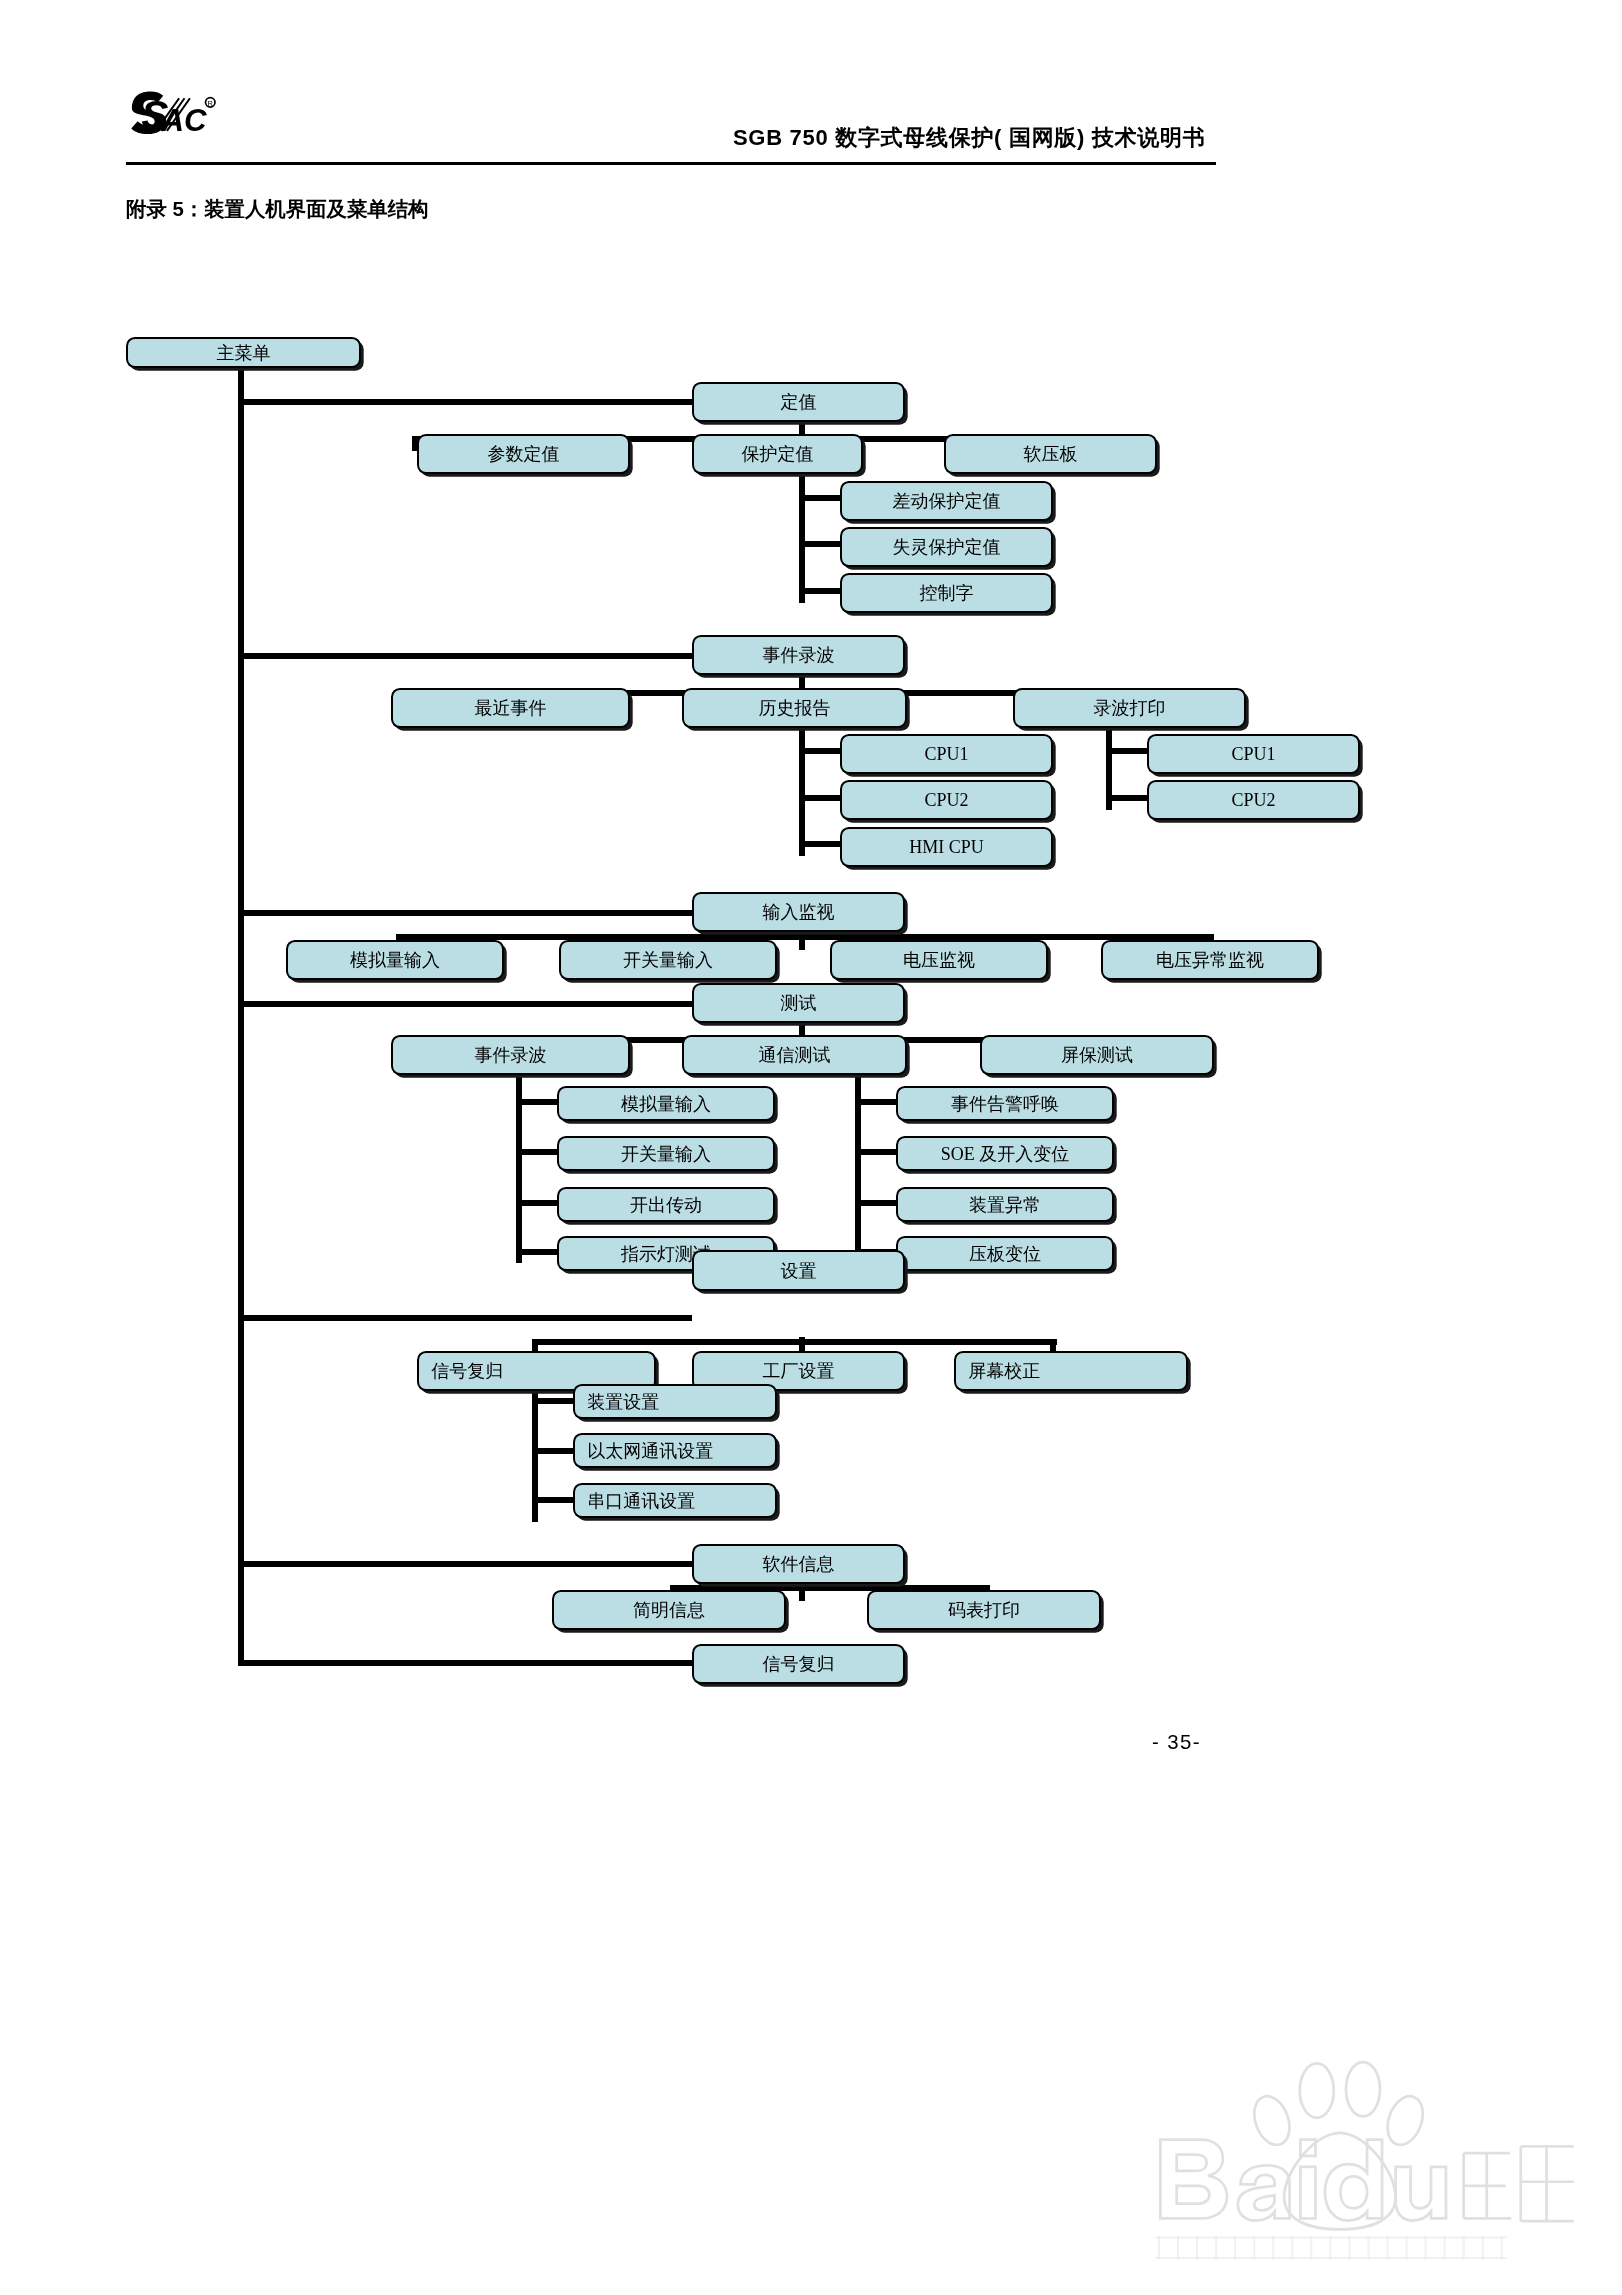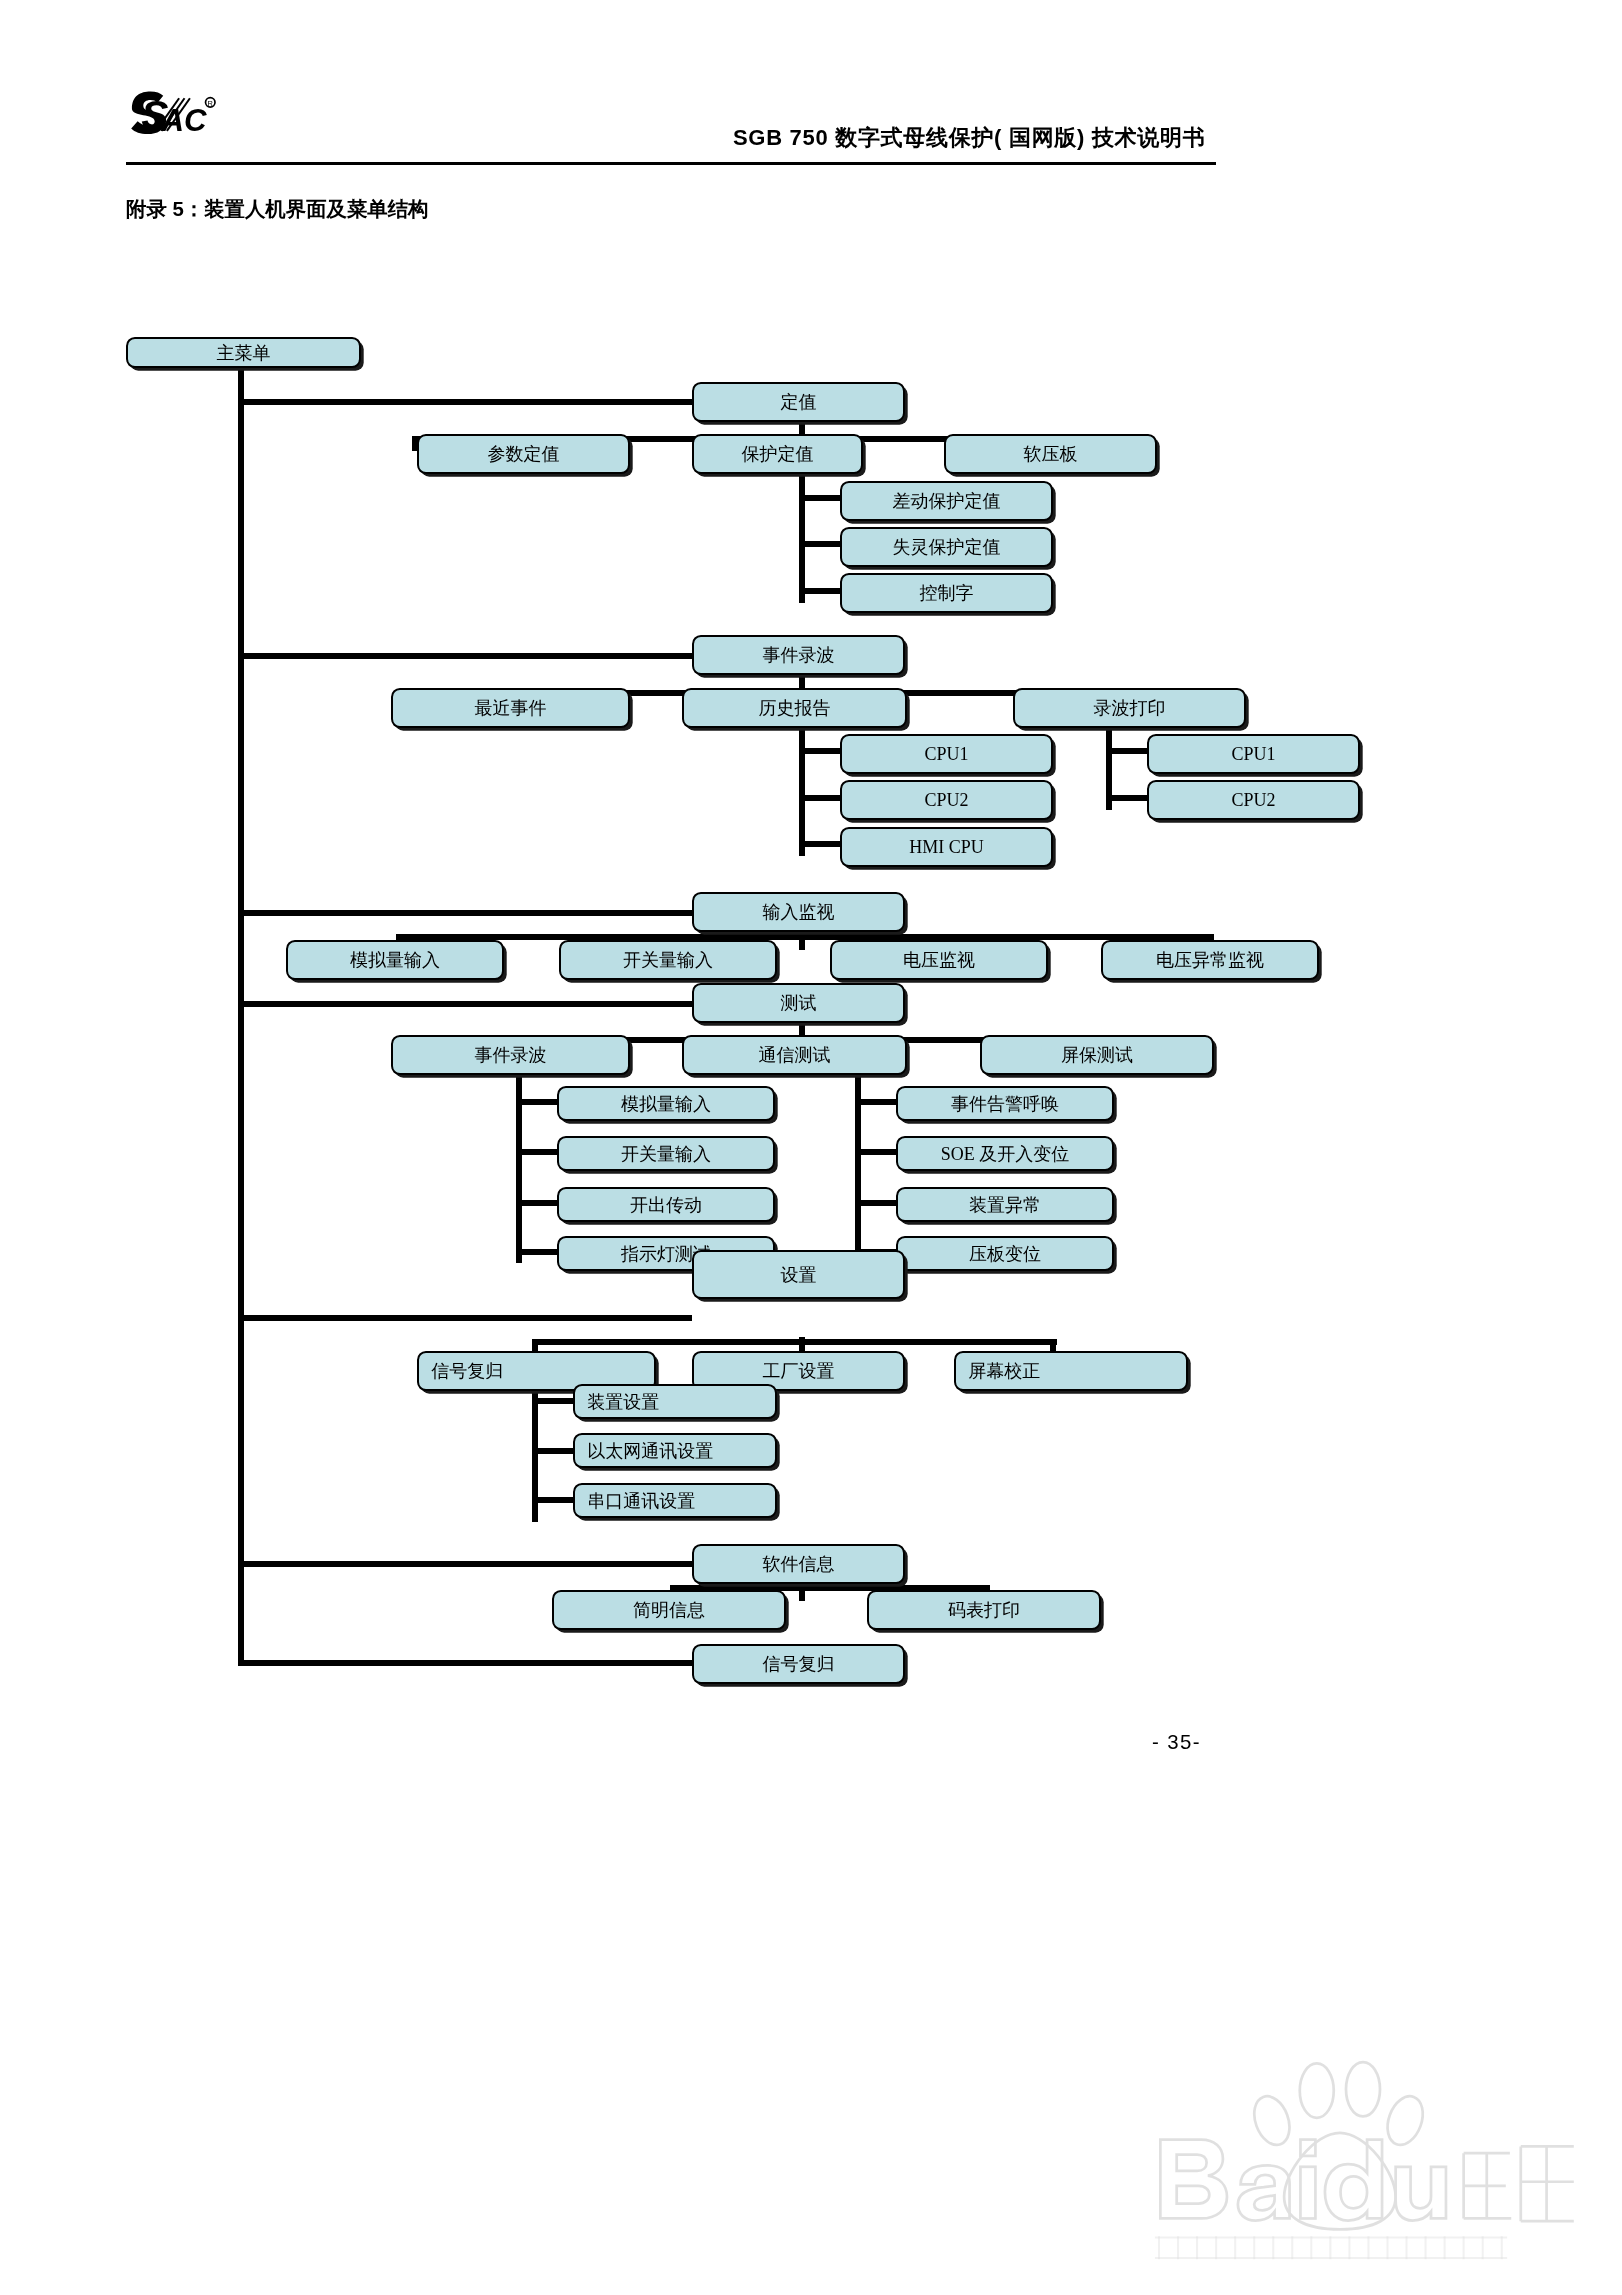--- a/index.html
+++ b/index.html
@@ -273,21 +273,21 @@
     <div class="node center" style="left:896px;top:1136px;width:218px;height:35px;">
       <span class="lbl">SOE 及开入变位</span>
     </div>
     <div class="node center" style="left:896px;top:1187px;width:218px;height:35px;">
       <span class="lbl">装置异常</span>
     </div>
     <div class="node center" style="left:896px;top:1236px;width:218px;height:35px;">
       <span class="lbl">压板变位</span>
     </div>
 
-    <div class="node center" style="left:692px;top:1250px;width:213px;height:49px;">
+    <div class="node center" style="left:692px;top:1250px;width:213px;height:41px;">
       <span class="lbl">设置</span>
     </div>
     <div class="node left" style="left:417px;top:1351px;width:239px;height:40px;">
       <span class="lbl">信号复归</span>
     </div>
     <div class="node center" style="left:692px;top:1351px;width:213px;height:40px;">
       <span class="lbl">工厂设置</span>
     </div>
     <div class="node left" style="left:954px;top:1351px;width:234px;height:40px;">
       <span class="lbl">屏幕校正</span>

